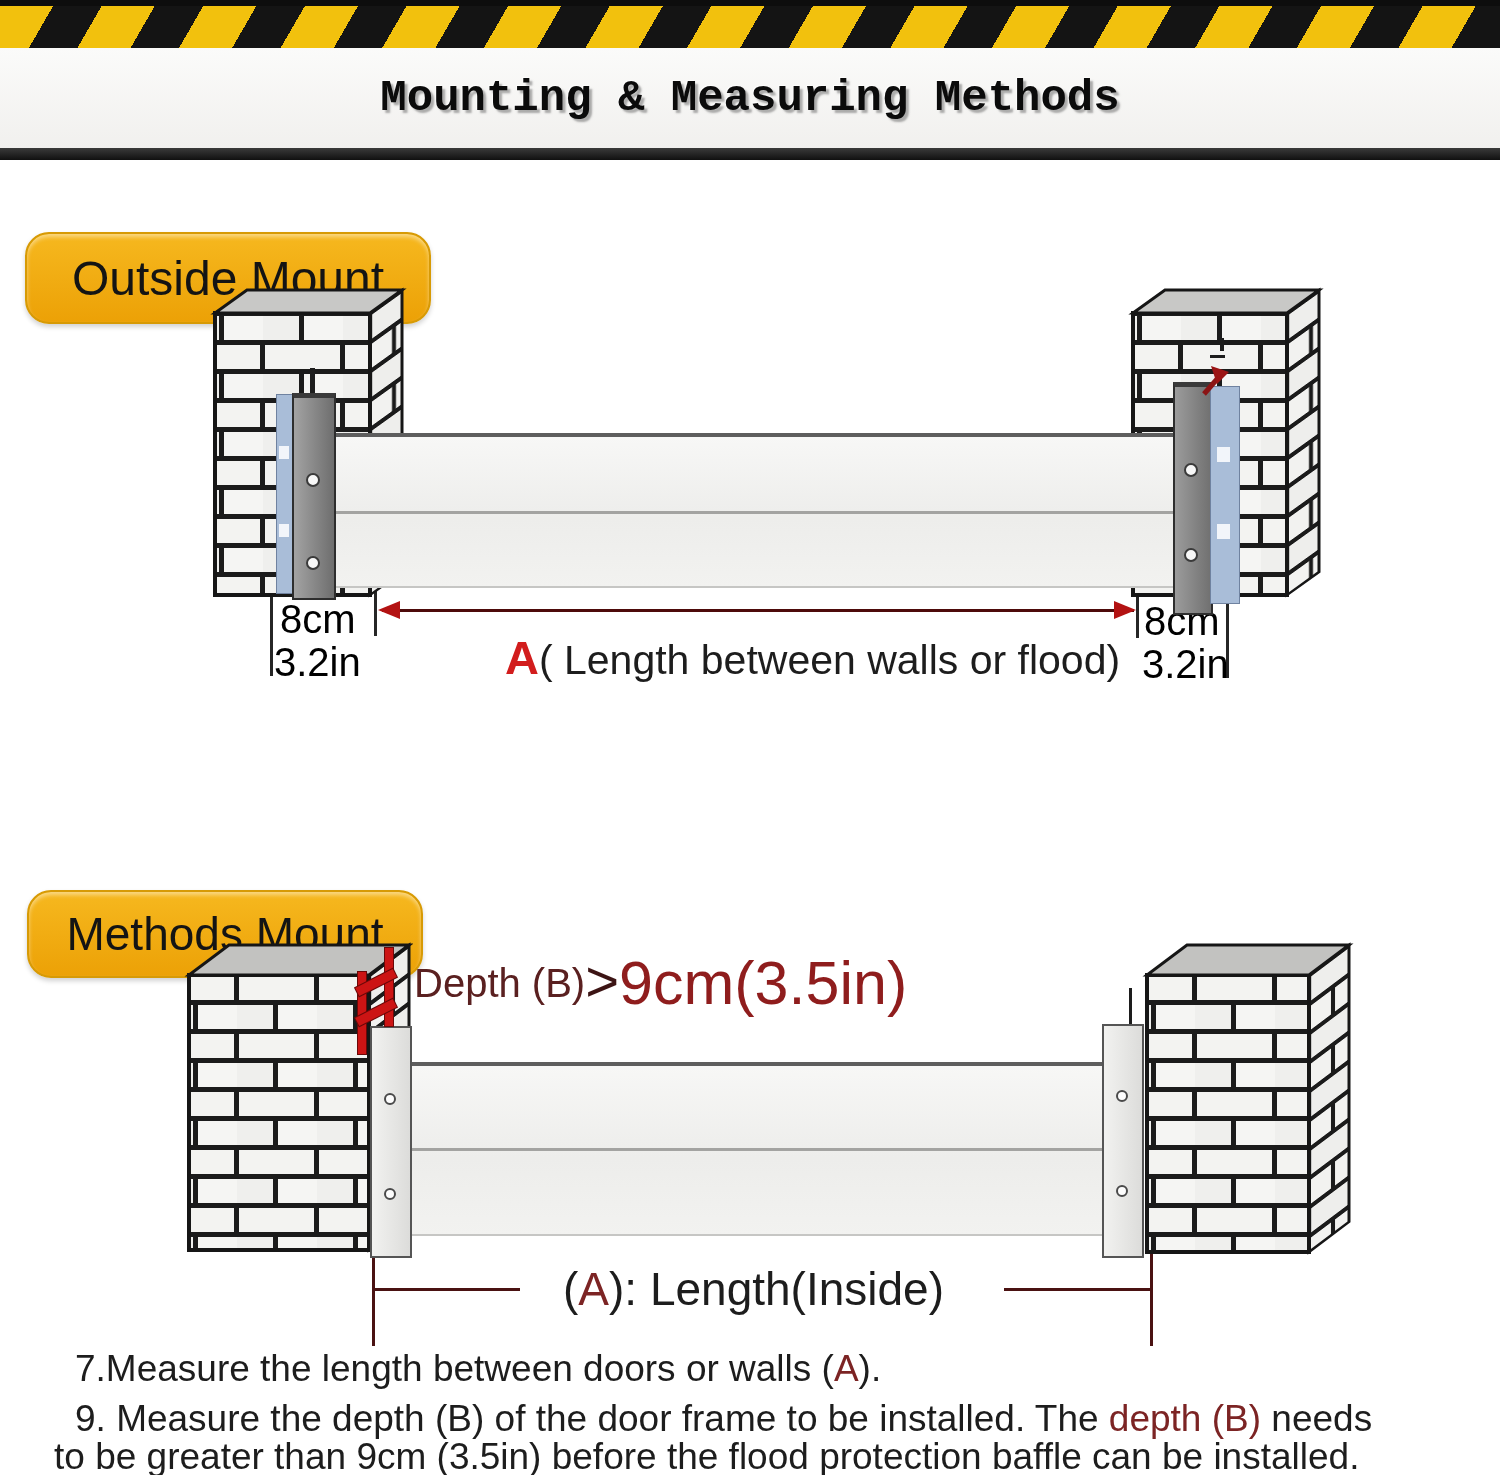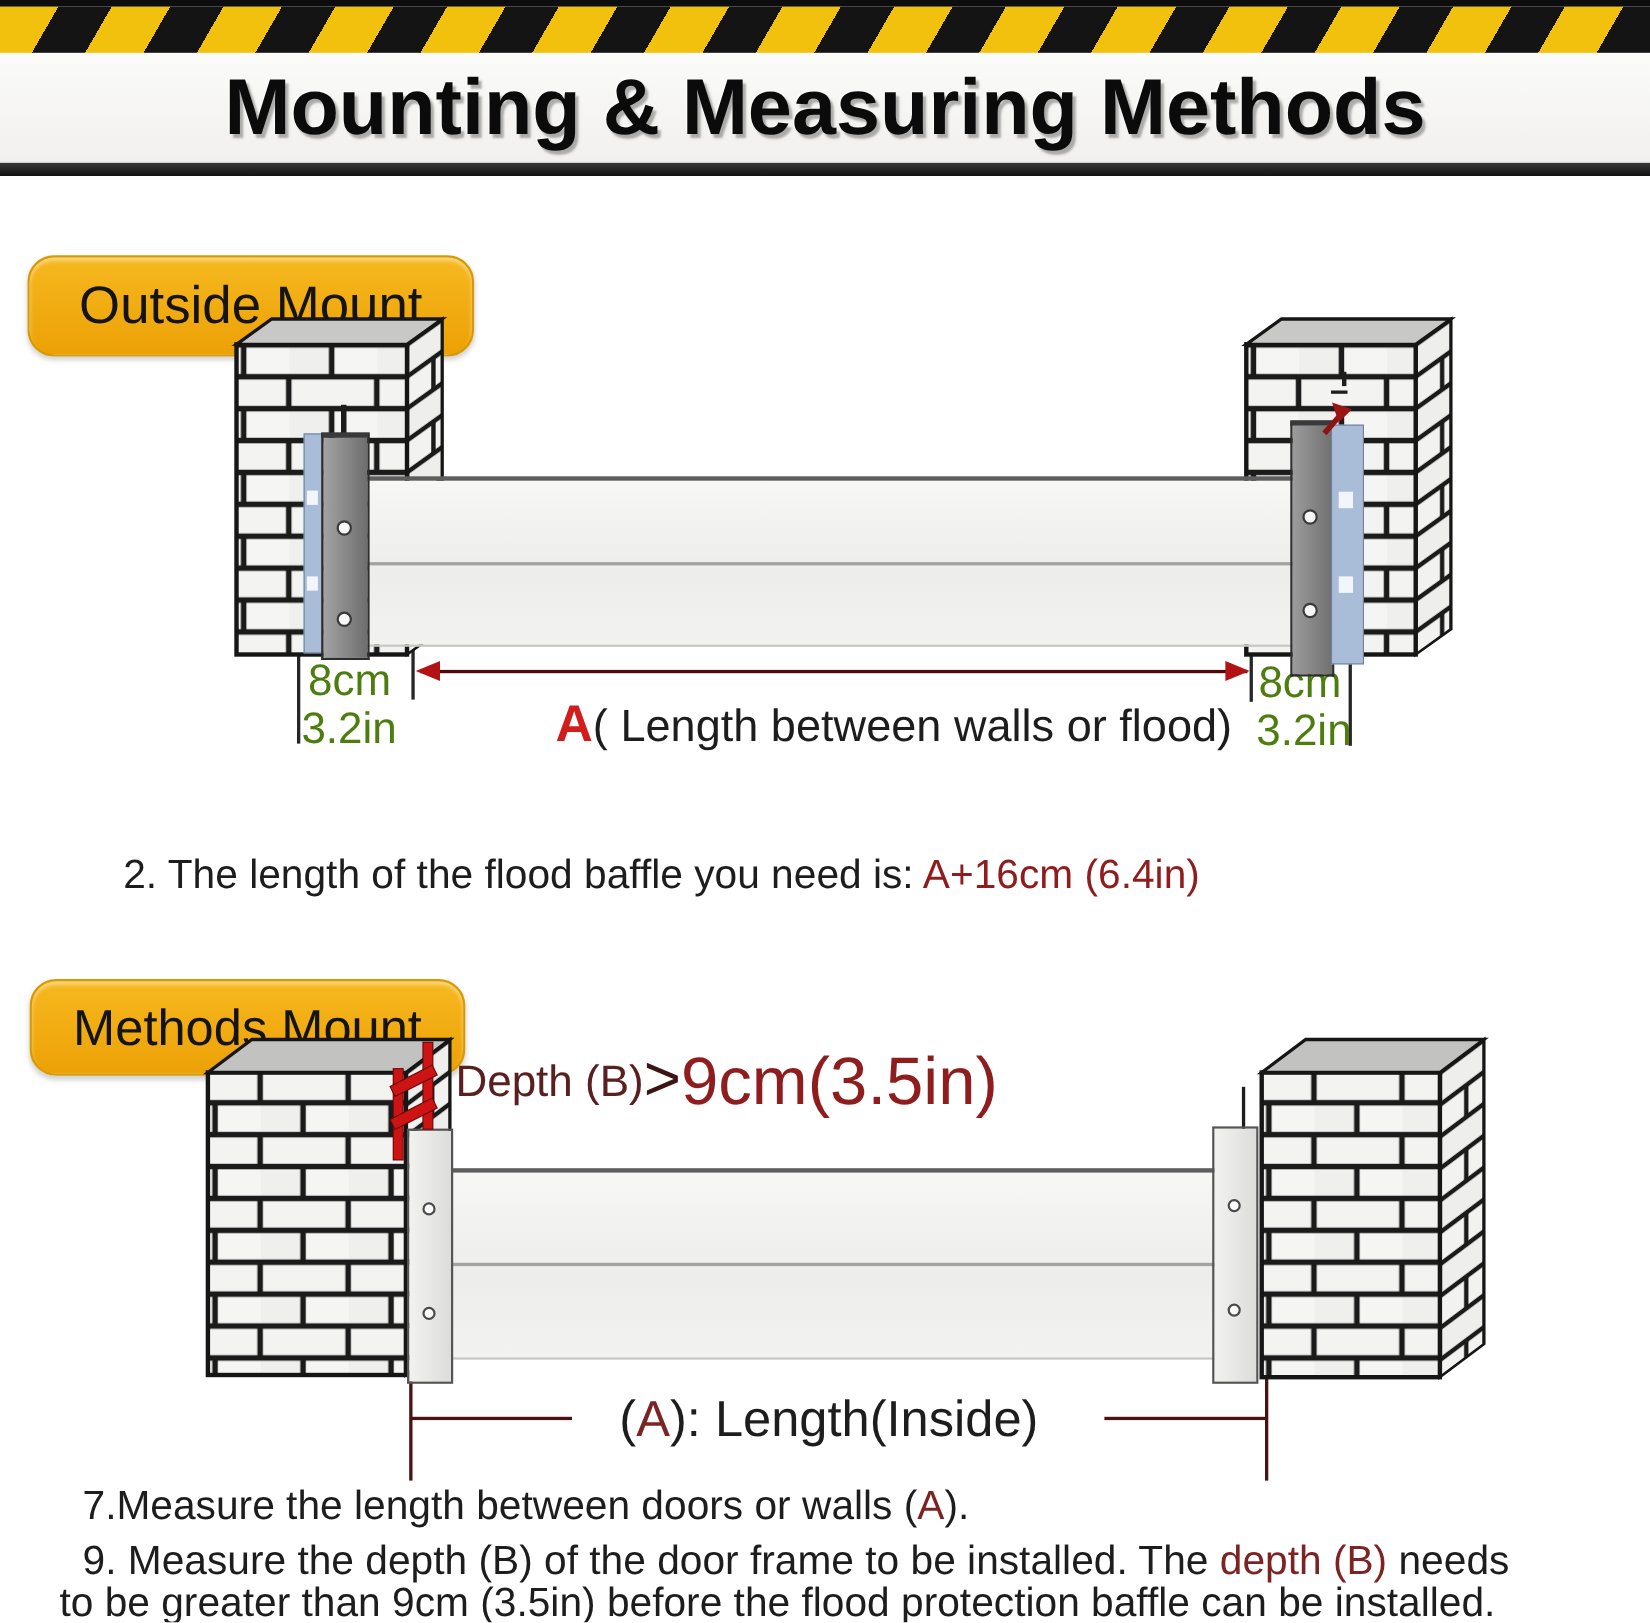--- a/index.html
+++ b/index.html
@@ -15,22 +15,23 @@
     left:0;top:0;width:1500px;height:48px;
     border-top:6px solid #0d0d0d;
     background:repeating-linear-gradient(120deg,#f2c10d 0 46px,#141414 46px 88px);
   }
   .title-band{
     left:0;top:48px;width:1500px;height:100px;
     background:linear-gradient(180deg,#fbfbfa, #f1f0ee);
     display:flex;align-items:center;justify-content:center;
   }
   .main-title{
-    font-size:72px;font-weight:bold;letter-spacing:0px;color:#0b0b0b;
+    font-size:44px;font-weight:bold;letter-spacing:0px;color:#0b0b0b;
     text-shadow:3px 3px 2px rgba(110,110,110,.55), -1px -1px 0 rgba(255,255,255,.7);
+    font-family:Liberation Mono, monospace;
   }
   .divider-bar{left:0;top:148px;width:1500px;height:12px;
     background:linear-gradient(180deg,#3a3a3a,#101010);}
 
   
   .badge{
     background:linear-gradient(180deg,#f6b81f,#eca106);
     border:2px solid #d79a05;border-radius:24px;
     display:flex;align-items:center;justify-content:center;
     color:#141414;box-shadow:inset 0 3px 4px rgba(255,255,255,.45), 0 3px 5px rgba(0,0,0,.18);margin-top:44px;
@@ -45,21 +46,21 @@
   .channel{border:2px solid #2e2e2e;}
   .hole{background:#f7f7f7;border:2px solid #3a3a3a;border-radius:50%;width:10px;height:10px;}
   .hole-sm{background:#fdfdfd;border:2px solid #4a4a4a;border-radius:50%;width:8px;height:8px;}
   .gasket{background:#a9bdd8;border:1px solid #6f82a0;}
   .tab{background:#f2f5fa;}
   .tick{background:#262626;}
   .redline{background:#4d0a0a;}
   .dimline-dark{background:#4a1212;}
   .arrowhead-l{width:0;height:0;border-top:9px solid transparent;border-bottom:9px solid transparent;border-right:22px solid #b31212;}
   .arrowhead-r{width:0;height:0;border-top:9px solid transparent;border-bottom:9px solid transparent;border-left:22px solid #b31212;}
-  .dim-txt{font-size:40px;color:#4d7c0f;}
+  .dim-txt{font-size:40px;color:#000000;}
   .note{font-size:37px;color:#1d1d1d;}
   .maroon{color:#7c2424;}
   .dkred{color:#8f1d1d;}
   .bright-red{color:#d21d1d;font-weight:bold;}
   .slotline{background:#1d1d1d;}
   .redbar{background:#cc1414;box-shadow:0 0 0 1px #6b0808;}
   .bracket-strip{background:linear-gradient(90deg,#f2f2f0,#dcdcda);border:2px solid #555;}
 </style>
 </head>
 <body>
@@ -144,23 +145,20 @@
 
   <div class="abs nowrap" style="left:505px;top:630px;font-size:41px">
     <span class="bright-red" style="font-size:47px">A</span><span>( Length between walls or flood)</span>
   </div>
 
   <div class="abs tick" style="left:1136px;top:590px;width:3px;height:48px"></div>
   <div class="abs tick" style="left:1226px;top:590px;width:3px;height:88px"></div>
   <div class="abs dim-txt nowrap" style="left:1144px;top:599px">8cm</div>
   <div class="abs dim-txt nowrap" style="left:1142px;top:642px">3.2in</div>
 
-  <div class="abs note nowrap" style="left:112px;top:774px">
-    <span>2. The length of the flood baffle you need is: </span><span class="dkred">A+16cm (6.4in)</span>
-  </div>
 
   <div class="abs badge" style="left:27px;top:846px;width:392px;height:84px;font-size:46px;">Methods Mount</div>
 
   <svg class="abs" style="left:157px;top:915px;z-index:1" width="256" height="345" viewBox="0 0 256 345">
     <g transform="translate(212,60) skewY(-36.9)">
       <rect x="0" y="0" width="40" height="275" fill="url(#bkS)" stroke="#161616" stroke-width="3"></rect>
     </g>
     <rect x="32" y="60" width="180" height="275" fill="url(#bkF)" stroke="#161616" stroke-width="4"></rect>
     <polygon points="32,60 212,60 252,30 72,30" fill="#c2c2c0" stroke="#161616" stroke-width="3"></polygon>
   </svg>

